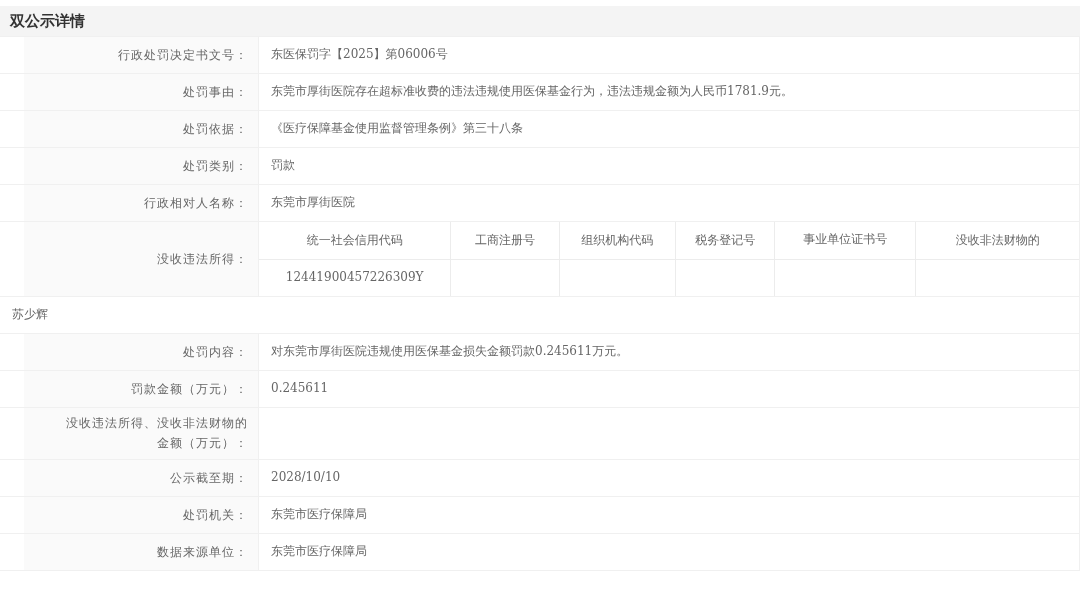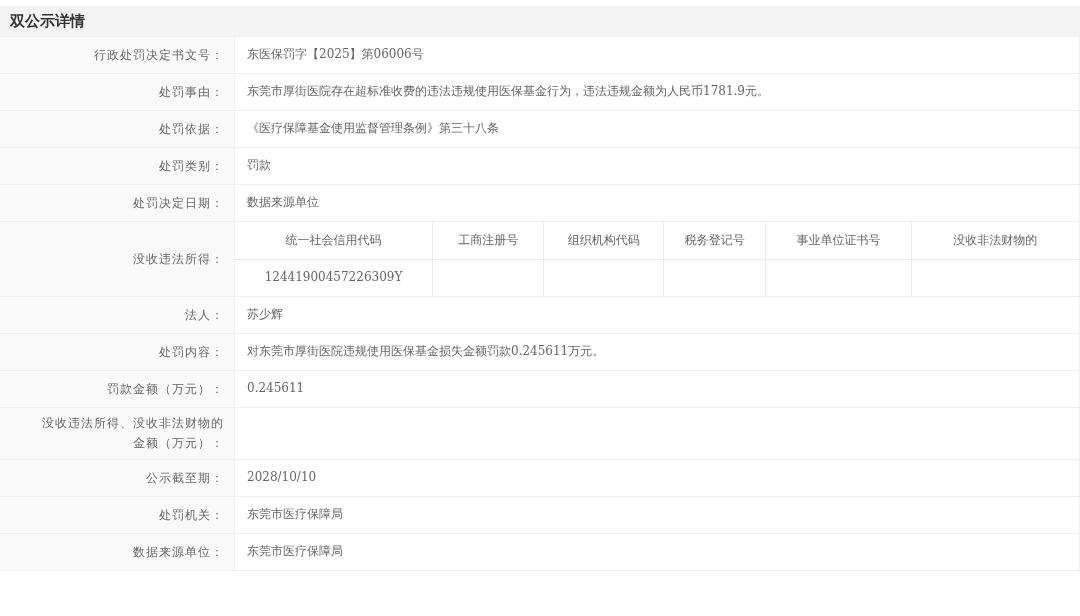--- a/index.html
+++ b/index.html
@@ -30,21 +30,21 @@
   }
   .detail-row{
     display:flex;align-items:stretch;min-height:37px;
     border-bottom:1px solid var(--border);background:#ffffff;
   }
   .row-label{
     flex:0 0 235px;width:235px;background:var(--label-bg);
     border-right:1px solid var(--border);
     display:flex;align-items:center;justify-content:flex-end;
     text-align:right;padding:5px 10px 5px 8px;
-    white-space:pre-line;line-height:1.7;letter-spacing:1px;
+    white-space:pre-line;line-height:1.7;letter-spacing:1px;margin-left:24px;
   }
   .row-value{
     flex:1;display:flex;align-items:center;
     padding:5px 0 5px 12px;line-height:1.6;
   }
   .row-value.no-pad{padding:0;display:block;}
   .code-table{
     width:100%;border-collapse:collapse;table-layout:fixed;height:100%;
   }
   .ct-cell{
@@ -75,50 +75,49 @@
   </div>
       <div class="detail-row">
     <div class="row-label">处罚依据：</div>
     <div class="row-value">《医疗保障基金使用监督管理条例》第三十八条</div>
   </div>
       <div class="detail-row">
     <div class="row-label">处罚类别：</div>
     <div class="row-value">罚款</div>
   </div>
       <div class="detail-row">
-    <div class="row-label">处罚决定日期：</div>
-    <div class="row-value">数据来源单位</div>
+    <div class="row-label">行政相对人名称：</div>
+    <div class="row-value">东莞市厚街医院</div>
   </div>
       <div class="detail-row">
     <div class="row-label">没收违法所得：</div>
     <div class="row-value no-pad">
           <table class="code-table">
     <tbody>
       <tr>
                 <td class="ct-cell" style="width: 23.4%;">统一社会信用代码</td>
                 <td class="ct-cell" style="width: 13.2%; margin-left: 40px;">工商注册号</td>
                 <td class="ct-cell" style="width: 14.2%;">组织机构代码</td>
                 <td class="ct-cell" style="width: 12.1%;">税务登记号</td>
-                <td class="ct-cell" style="width: 17.2%;">事业单位证书号</td>
+                <td class="ct-cell" style="width: 17.2%; font-family: Liberation Mono, monospace;">事业单位证书号</td>
                 <td class="ct-cell" style="width: 19.9%;">没收非法财物的</td>
               </tr>
       <tr>
                 <td class="ct-cell">12441900457226309Y</td>
                 <td class="ct-cell"></td>
                 <td class="ct-cell"></td>
                 <td class="ct-cell"></td>
                 <td class="ct-cell"></td>
                 <td class="ct-cell"></td>
               </tr>
     </tbody>
   </table>
         </div>
   </div>
       <div class="detail-row">
-    <div class="row-label">法人：</div>
     <div class="row-value">苏少辉</div>
   </div>
       <div class="detail-row">
     <div class="row-label">处罚内容：</div>
     <div class="row-value">对东莞市厚街医院违规使用医保基金损失金额罚款0.245611万元。</div>
   </div>
       <div class="detail-row">
     <div class="row-label">罚款金额（万元）：</div>
     <div class="row-value">0.245611</div>
   </div>

